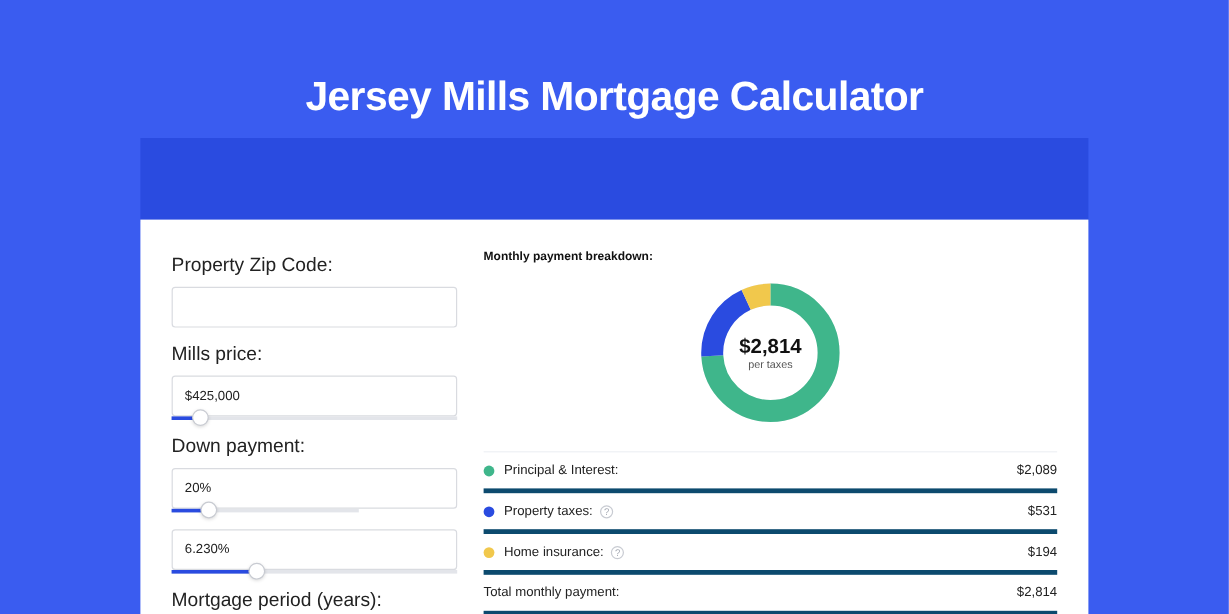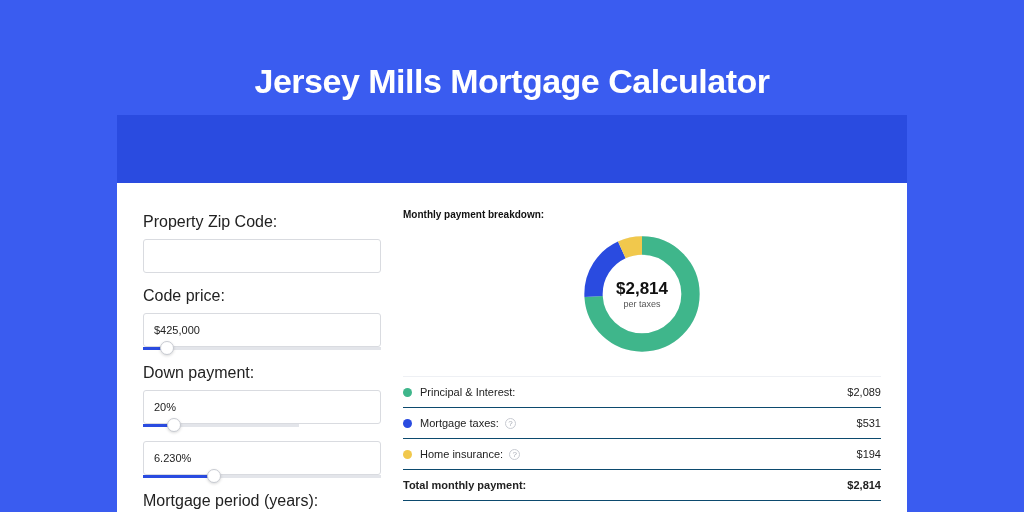--- a/index.html
+++ b/index.html
@@ -50,23 +50,23 @@
   .donut svg { width: 128px; height: 128px; transform: rotate(-90deg); }
   .donut-center {
     position: absolute; inset: 0; display: flex; flex-direction: column;
     align-items: center; justify-content: center;
   }
   .donut-center .big { font-size: 17px; font-weight: 700; color: #111; }
   .donut-center .sm { font-size: 9px; color: #555; }
   .legend { border-top: 1px solid #eef0f4; }
   .legend-row {
     display: flex; align-items: center; padding: 9px 0;
-    border-bottom: 1px solid #0c4a6e; font-size: 11px; color: #222;
+    border-bottom: 4px solid #0c4a6e; font-size: 11px; color: #222;
   }
-  .legend-row.total { font-weight: 700; align-items: center; }
+  .legend-row.total { font-weight: 400; align-items: center; }
   .legend-row .dot {
     width: 9px; height: 9px; border-radius: 50%; margin-right: 8px; flex: none;
   }
   .legend-row .name { flex: none; }
   .legend-row .info {
     width: 11px; height: 11px; border: 1px solid #c8cbd2; border-radius: 50%;
     color: #a7abb5; font-size: 8px; display: inline-flex; align-items:center;
     justify-content:center; margin-left: 6px;
   }
   .legend-row .val { margin-left: auto; }
@@ -81,21 +81,21 @@
   <div class="cols">
 
     <div class="left">
 
       <div class="block">
         <div class="lbl">Property Zip Code:</div>
         <input class="field" value="" style="">
       </div>
 
       <div class="block">
-        <div class="lbl">Code price:</div>
+        <div class="lbl">Mills price:</div>
         <input class="field" value="$425,000" style="">
         <div class="slider-track">
           <div class="slider-fill" id="price-fill" style="width: 10%;"></div>
           <div class="slider-thumb" id="price-thumb" style="left: calc(10% - 7px);"></div>
         </div>
       </div>
 
       <div class="block">
         <div class="lbl">Down payment:</div>
         <div class="row2">
@@ -148,21 +148,21 @@
       </div>
 
       <div class="legend" id="legend">
           <div class="legend-row">
             <span class="dot" style="background: rgb(63, 182, 139);"></span>
             <span class="name">Principal &amp; Interest:</span>
             <span class="val">$2,089</span>
           </div>
           <div class="legend-row">
             <span class="dot" style="background: rgb(42, 75, 224);"></span>
-            <span class="name">Mortgage taxes:</span>
+            <span class="name">Property taxes:</span>
             <span class="info">?</span>
             <span class="val">$531</span>
           </div>
           <div class="legend-row">
             <span class="dot" style="background: rgb(241, 200, 76);"></span>
             <span class="name">Home insurance:</span>
             <span class="info">?</span>
             <span class="val">$194</span>
           </div>
           <div class="legend-row total">

